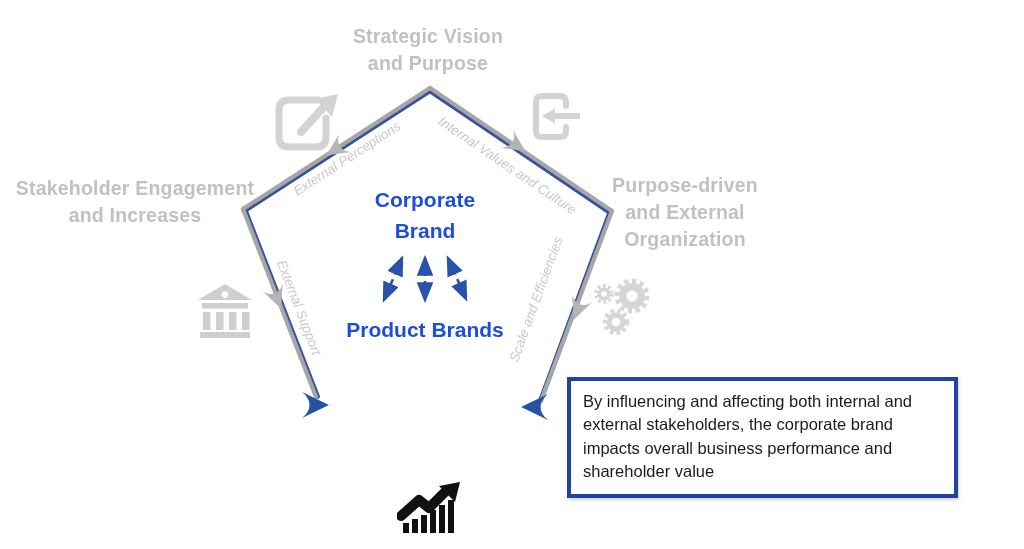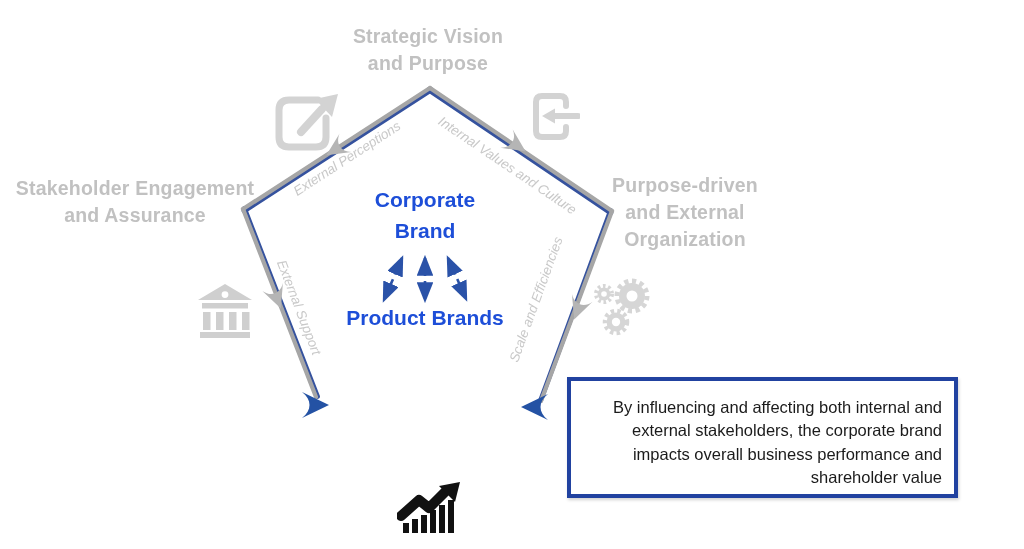--- a/index.html
+++ b/index.html
@@ -22,22 +22,22 @@
   }
   
   .black-head{
     color:#1d4ed8;font-weight:bold;text-align:center;white-space:pre-line;
   }
   .corporate{font-size:21px;line-height:31px;}
   .product{font-size:21px;line-height:24px;}
   .outcome{font-size:18px;line-height:26px;}
   .callout{
     box-sizing:border-box;border:4px solid #2142a0;background:#ffffff;
-    color:#1b1b1b;font-size:16.5px;line-height:1.42;text-align:right;
-    padding:15px 12px;box-shadow:1px 2px 3px rgba(0,0,0,0.18);
+    color:#1b1b1b;font-size:16.5px;line-height:1.42;text-align:left;
+    padding:9px 12px;box-shadow:1px 2px 3px rgba(0,0,0,0.18);
   }
 </style>
 </head>
 <body>
 
 <div class="stage">
 
   <svg class="lines" width="1024" height="549" viewBox="0 0 1024 549">
     <defs>
       <marker id="bluehead" viewBox="0 0 10 8" refX="8.5" refY="4" markerWidth="8" markerHeight="6.4" orient="auto-start-reverse">
@@ -75,38 +75,38 @@
       <line x1="402" y1="258" x2="384" y2="300" marker-start="url(#bluehead)" marker-end="url(#bluehead)"></line>
       <line x1="425" y1="258" x2="425" y2="300" marker-start="url(#bluehead)" marker-end="url(#bluehead)"></line>
       <line x1="448" y1="258" x2="466" y2="299" marker-start="url(#bluehead)" marker-end="url(#bluehead)"></line>
     </g>
   </svg>
 
   <div class="abs gray-head" style="left:278px;top:23px;width:300px;">Strategic Vision
 and Purpose</div>
 
   <div class="abs gray-head" style="left:4px;top:175px;width:262px;">Stakeholder Engagement
-and Assurance</div>
+and Increases</div>
 
   <div class="abs gray-head" style="left:600px;top:172px;width:170px;">Purpose-driven
 and External
 Organization</div>
 
   <div class="abs edge-label" style="left:277px;top:151px;width:140px;transform:rotate(-33deg);">External Perceptions</div>
 
   <div class="abs edge-label" style="left:420px;top:158px;width:175px;transform:rotate(34deg);">Internal Values and Culture</div>
 
   <div class="abs edge-label" style="left:243px;top:300px;width:112px;transform:rotate(69deg);">External Support</div>
 
   <div class="abs edge-label" style="left:468px;top:292px;width:136px;transform:rotate(-70deg);">Scale and Efficiencies</div>
 
   <div class="abs black-head corporate" style="left:325px;top:184px;width:200px;">Corporate
 Brand</div>
 
-  <div class="abs black-head product" style="left:325px;top:306px;width:200px;">Product Brands</div>
+  <div class="abs black-head product" style="left:325px;top:318px;width:200px;">Product Brands</div>
 
 
   <div class="abs callout" style="left:567px;top:377px;width:391px;height:121px;">By influencing and affecting both internal and external stakeholders, the corporate brand impacts overall business performance and shareholder value</div>
 
   <svg class="abs" style="left:272px;top:92px;" width="70" height="62" viewBox="0 0 70 62">
     <path d="M46,8 H17 Q7,8 7,18 V45 Q7,55 17,55 H44 Q54,55 54,45 V26" fill="none" stroke="#d3d3d3" stroke-width="7" stroke-linecap="round"></path>
     <line x1="29" y1="40" x2="50" y2="17" stroke="#d3d3d3" stroke-width="8" stroke-linecap="round"></line>
     <polygon points="66,2 43,7 60,25" fill="#d3d3d3"></polygon>
   </svg>
 

